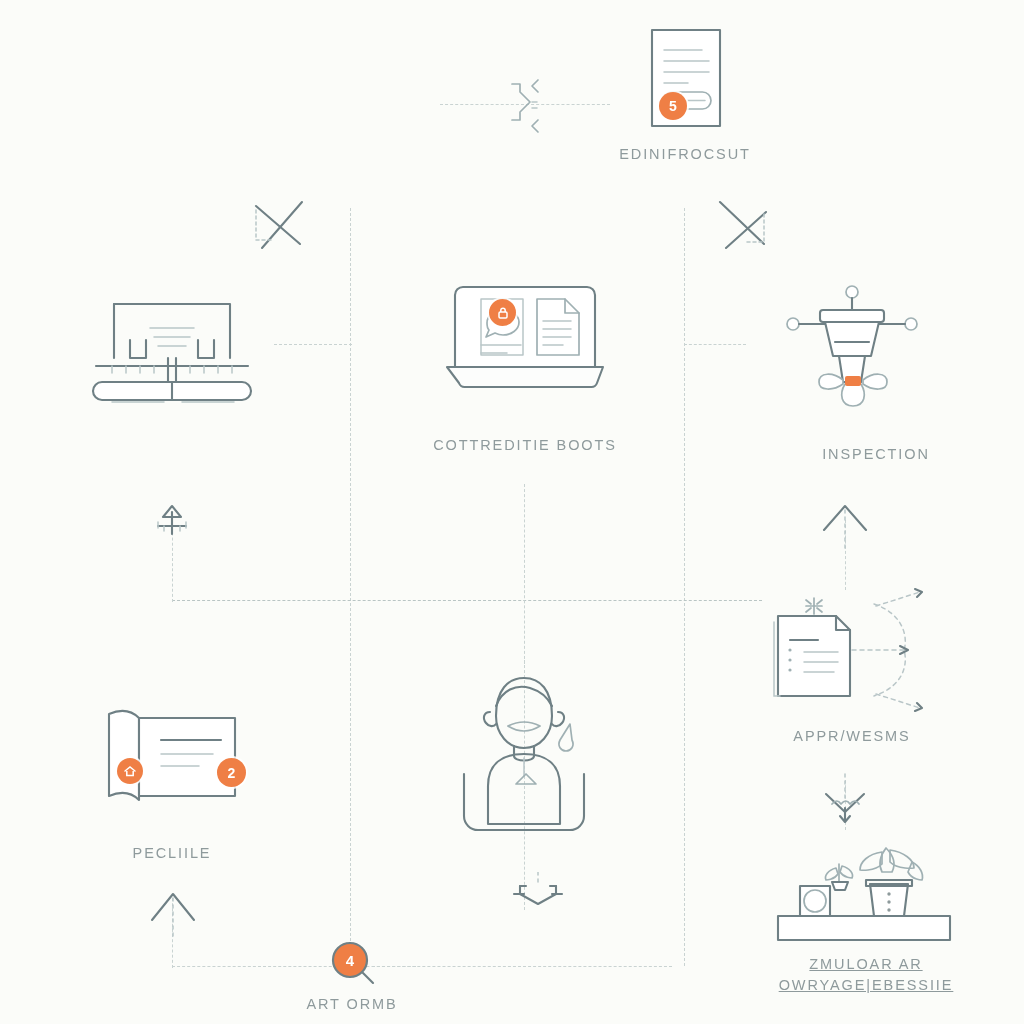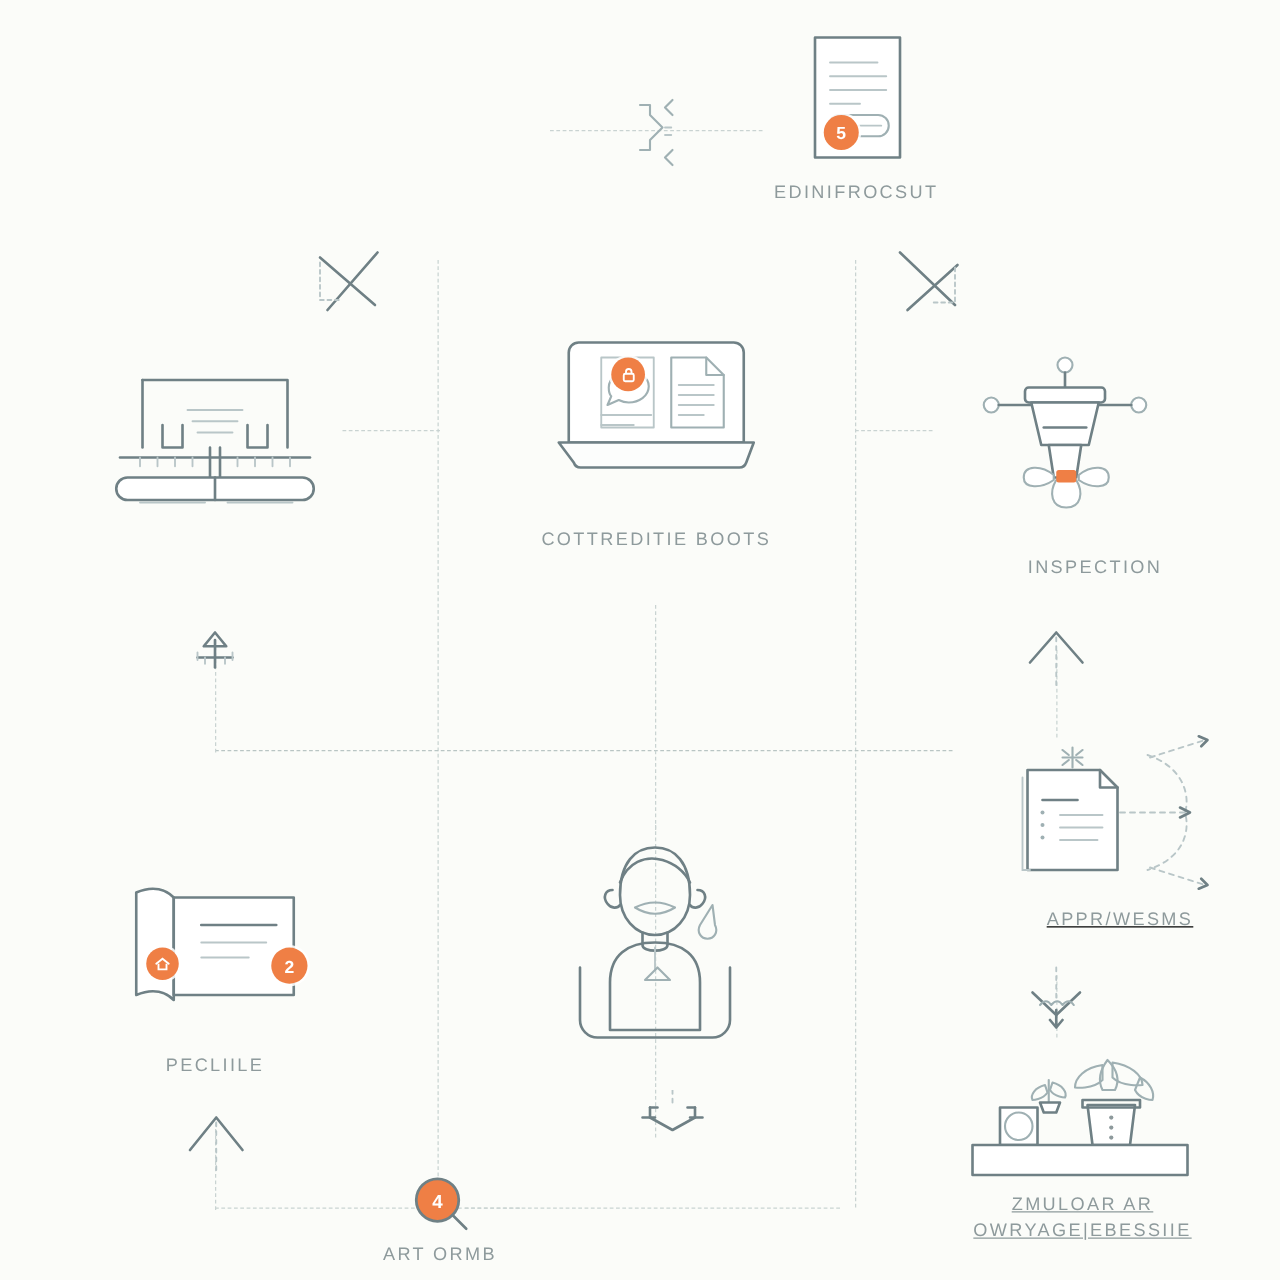--- a/index.html
+++ b/index.html
@@ -170,21 +170,21 @@
         <path class="stroke" d="M24 76 h152"></path>
         <path class="stroke-faint" d="M40 76 v7 M54 76 v7 M68 76 v7 M82 76 v7 M118 76 v7 M132 76 v7 M146 76 v7 M160 76 v7"></path>
         <path class="stroke" d="M96 68 v24 M104 68 v24"></path>
         <path class="stroke fill-white" d="M30 92 h140 a6 6 0 0 1 0 18 h-140 a6 6 0 0 1 0 -18 z"></path>
         <path class="stroke" d="M100 92 v18"></path>
         <path class="stroke-faint" d="M40 112 h52 M110 112 h52"></path>
       </svg>
     </div>
   </div>
 
-  <div class="node" style="left:412px; top:262px; width:226px;">
+  <div class="node" style="left:412px; top:275px; width:226px;">
     <div class="node-art" style="width:200px; height:126px;">
       <svg width="200" height="126" viewBox="0 0 200 126">
         <path class="stroke fill-white" d="M38 12 h124 a8 8 0 0 1 8 8 v72 h-140 v-72 a8 8 0 0 1 8 -8 z"></path>
         <path class="stroke fill-panel" d="M22 92 h156 a0 0 0 0 1 0 0 l-6 16 a6 6 0 0 1 -6 4 h-126 a6 6 0 0 1 -6 -4 z"></path>
         <path class="stroke-faint" d="M56 24 v56 M56 24 h42 M98 24 v56 M56 80 h42"></path>
         <path class="stroke-thin" d="M62 48 c0 -8 8 -13 16 -13 c8 0 16 5 16 12 c0 8 -8 13 -16 13 c-3 0 -6 -1 -8 -2 l-9 4 l3 -7 c-2 -2 -2 -4 -2 -7 z"></path>
         <circle cx="71" cy="47" r="1.6" fill="#9fb0b3"></circle>
         <circle cx="78" cy="47" r="1.6" fill="#9fb0b3"></circle>
         <circle cx="85" cy="47" r="1.6" fill="#9fb0b3"></circle>
         <path class="stroke-faint" d="M56 70 h40 M56 78 h26"></path>
@@ -233,21 +233,21 @@
     </svg>
   </div>
 
   <div class="glyph" style="left:818px; top:496px;">
     <svg width="54" height="56" viewBox="0 0 54 56">
       <path class="stroke" d="M6 34 L27 10 L48 34"></path>
       <path class="stroke-faint" style="stroke-dasharray:3 4;" d="M27 14 V54"></path>
     </svg>
   </div>
 
-  <div class="node" style="left:796px; top:586px; width:200px;text-decoration:underline;">
+  <div class="node" style="left:752px; top:586px; width:200px;">
     <div class="node-art" style="width:200px; height:126px;">
       <svg width="200" height="126" viewBox="0 0 200 126">
         <path class="stroke-thin" d="M62 12 v16 M54 20 h16"></path>
         <path class="stroke-thin" d="M54 14 l5 4 M70 14 l-5 4 M54 26 l5 -4 M70 26 l-5 -4"></path>
         <path class="stroke fill-white" d="M26 30 h58 l14 14 v66 h-72 z"></path>
         <path class="stroke" d="M84 30 v14 h14"></path>
         <path class="stroke-faint" d="M22 36 v74 h6 M22 110 h6"></path>
         <path class="stroke" d="M38 54 h28"></path>
         <path class="stroke-faint" d="M52 66 h34 M52 76 h34 M52 86 h30"></path>
         <circle cx="38" cy="64" r="1.6" fill="#9fb0b3"></circle>

